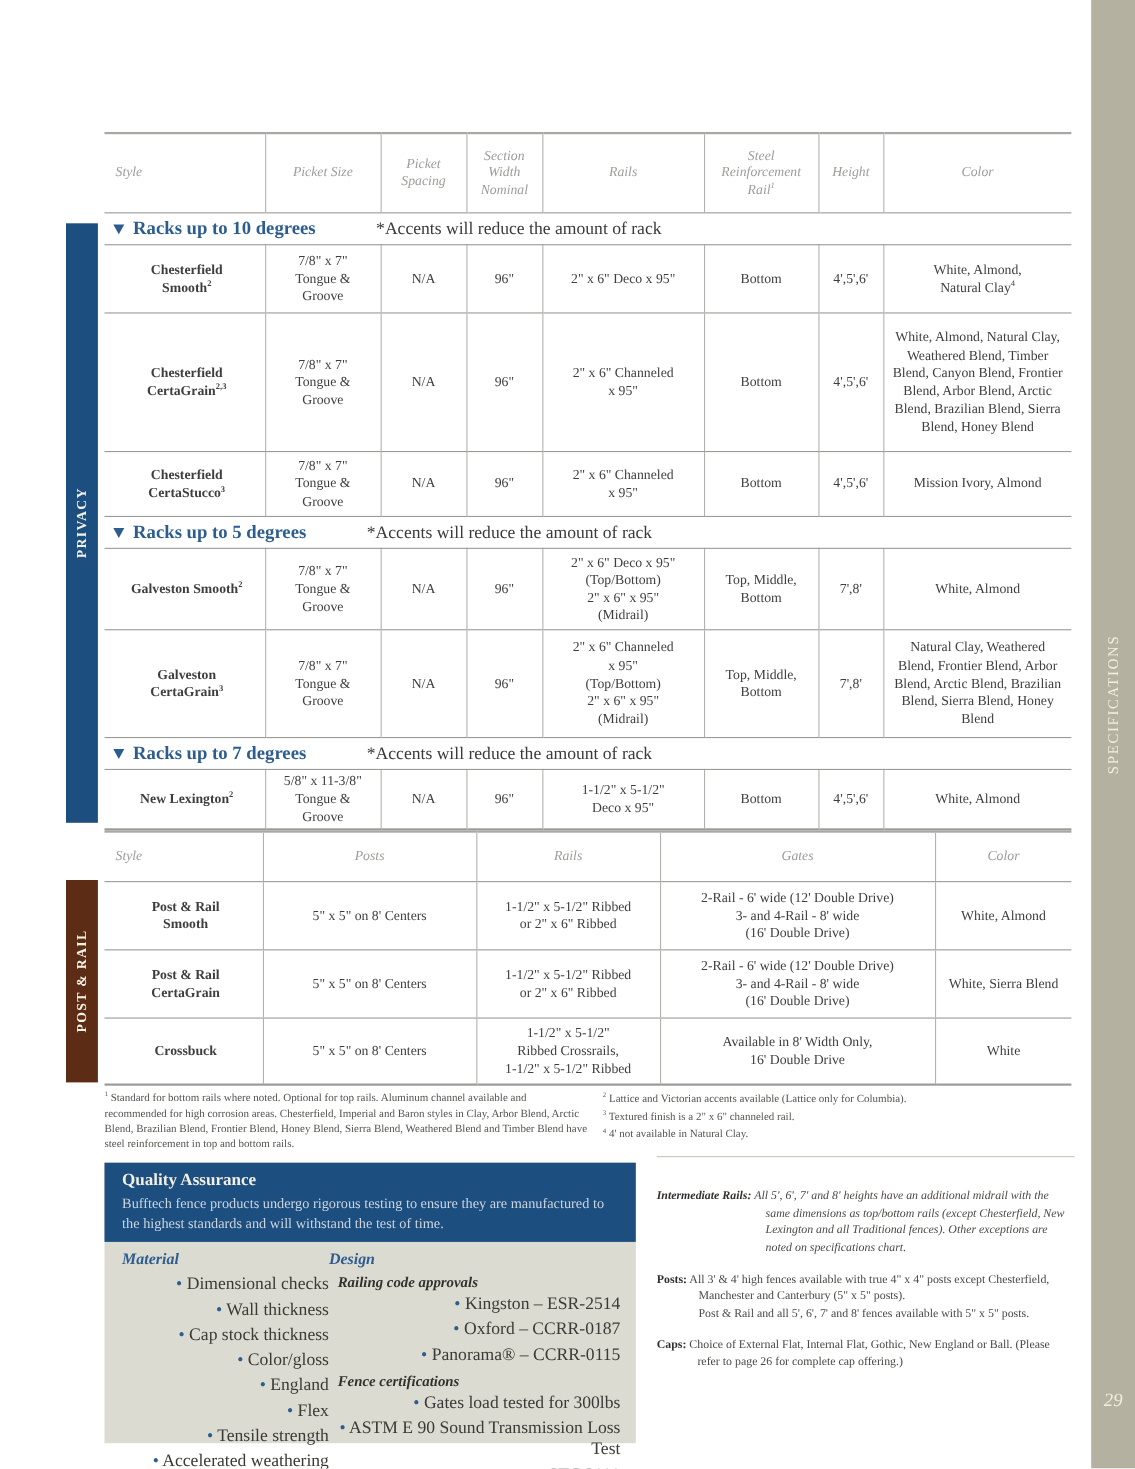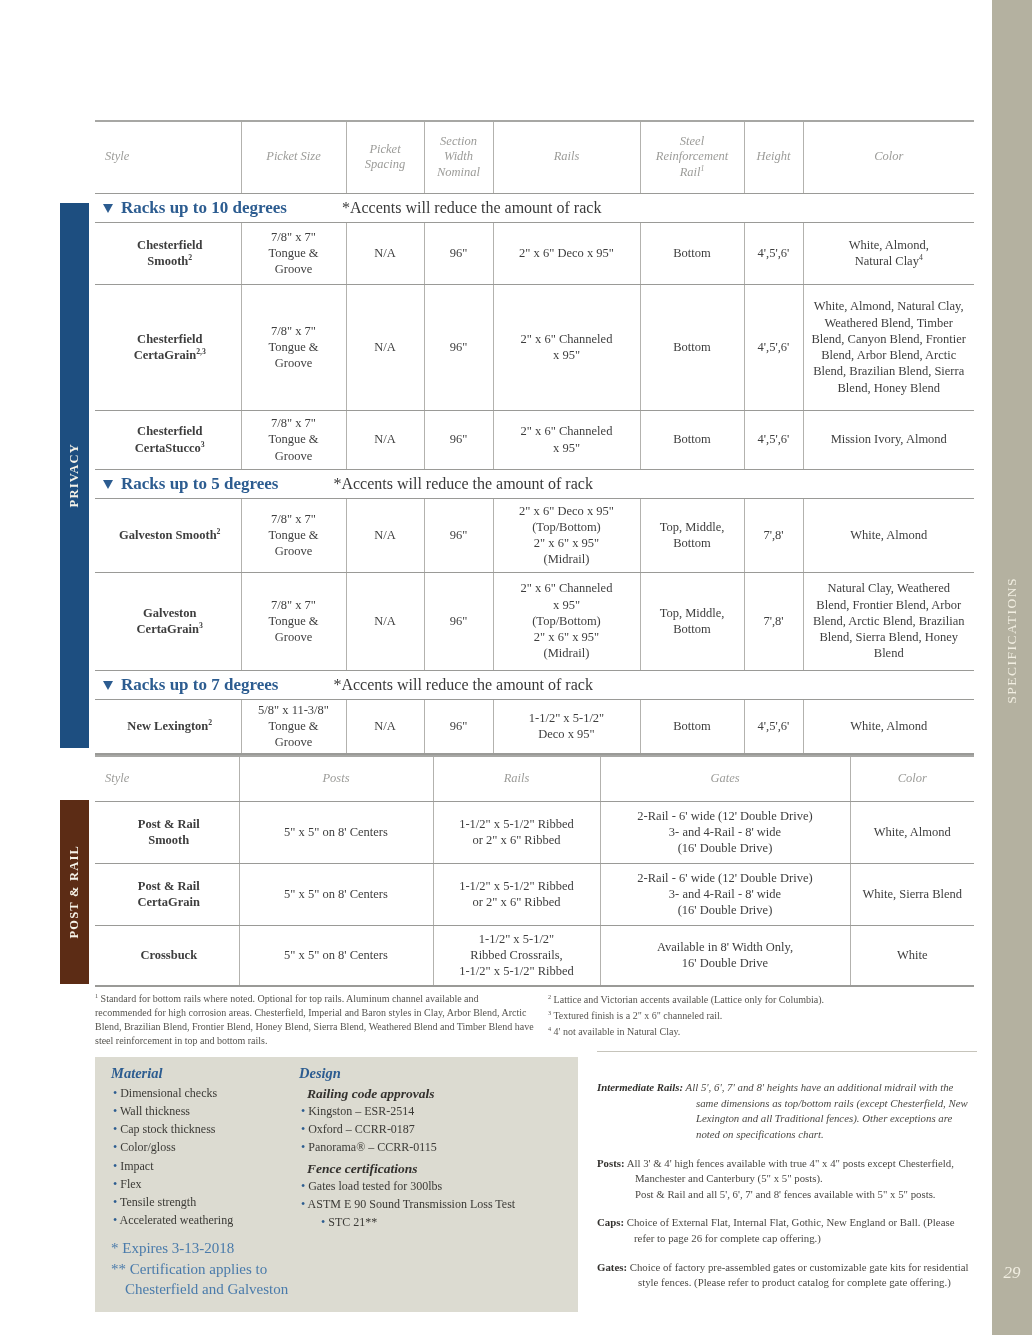--- a/index.html
+++ b/index.html
@@ -53,21 +53,21 @@
   
   .qa-box{left:95px;top:1057px;width:483px;height:255px;background:#dcdbd1;}
   .qa-head{background:#1d4e80;padding:7px 16px 9px 16px;}
   .qa-title{color:#f3efe2;font-weight:bold;font-size:15.5px;margin-bottom:3px;}
   .qa-intro{color:#ccd5de;font-size:13px;line-height:1.35;}
   .qa-body{display:flex;padding:6px 14px 0 16px;}
   .qa-col-l{width:188px;flex:none;}
   .qa-col-r{flex:1;}
   .qa-h{color:#2c5c90;font-weight:bold;font-style:italic;font-size:14.5px;margin:2px 0 4px 0;}
   .qa-sub{color:#33312e;font-weight:bold;font-style:italic;font-size:13.5px;margin:6px 0 2px 8px;}
-  .b-item{font-size:12px;color:#3b3a36;line-height:1.22;margin:0 0 3.5px 2px;padding-left:12px;text-indent:-12px;white-space:pre-line;}
+  .b-item{font-size:16px;color:#3b3a36;line-height:1.22;margin:0 0 3.5px 2px;padding-left:12px;text-indent:-12px;white-space:pre-line;text-align:right;}
   .b-item::before{content:"• ";color:#2c5c90;}
   .b-sub{margin-left:22px;}
   .qa-note{font-size:15px;color:#4a7bab;line-height:1.35;margin-top:10px;padding-left:14px;text-indent:-14px;white-space:pre-line;}
   .qa-note + .qa-note{margin-top:1px;}
   
   .notes{left:597px;top:1080px;width:380px;font-size:10.8px;line-height:1.45;color:#4a4844;}
   .notes-rule{left:597px;top:1051px;width:380px;height:1px;background:#c6c4bb;}
   .note-item{margin-bottom:13px;white-space:pre-line;}
   .note-item b{color:#33312e;}
   .n-int{padding-left:99px;text-indent:-99px;font-style:italic;}
@@ -279,28 +279,32 @@
 <div class="abs footnotes-left">
   <sup>1</sup><span> Standard for bottom rails where noted. Optional for top rails. Aluminum channel available and recommended for high corrosion areas. Chesterfield, Imperial and Baron styles in Clay, Arbor Blend, Arctic Blend, Brazilian Blend, Frontier Blend, Honey Blend, Sierra Blend, Weathered Blend and Timber Blend have steel reinforcement in top and bottom rails.</span>
 </div>
 <div class="abs footnotes-right">
   <div><sup>2</sup><span> Lattice and Victorian accents available (Lattice only for Columbia).</span></div>
   <div><sup>3</sup><span> Textured finish is a 2" x 6" channeled rail.</span></div>
   <div><sup>4</sup><span> 4' not available in Natural Clay.</span></div>
 </div>
 
 <div class="abs qa-box">
+  <div class="qa-head">
+    <div class="qa-title">Quality Assurance</div>
+    <div class="qa-intro">Bufftech fence products undergo rigorous testing to ensure they are manufactured to the highest standards and will withstand the test of time.</div>
+  </div>
   <div class="qa-body">
     <div class="qa-col-l">
       <div class="qa-h">Material</div>
       <div class="b-item">Dimensional checks</div>
       <div class="b-item">Wall thickness</div>
       <div class="b-item">Cap stock thickness</div>
       <div class="b-item">Color/gloss</div>
-      <div class="b-item">Impact</div>
+      <div class="b-item">England</div>
       <div class="b-item">Flex</div>
       <div class="b-item">Tensile strength</div>
       <div class="b-item">Accelerated weathering</div>
       <div class="qa-note">* Expires 3-13-2018</div>
       <div class="qa-note">** Certification applies to
 Chesterfield and Galveston</div>
     </div>
     <div class="qa-col-r">
       <div class="qa-h">Design</div>
       <div class="qa-sub" style="margin-top:0;">Railing code approvals</div>
@@ -314,14 +318,13 @@
     </div>
   </div>
 </div>
 
 <div class="abs notes-rule"></div>
 <div class="abs notes">
   <div class="note-item n-int"><b>Intermediate Rails:</b><span> All 5', 6', 7' and 8' heights have an additional midrail with the same dimensions as top/bottom rails (except Chesterfield, New Lexington and all Traditional fences). Other exceptions are noted on specifications chart.</span></div>
   <div class="note-item n-posts"><b>Posts:</b><span> All 3' &amp; 4' high fences available with true 4" x 4" posts except Chesterfield, Manchester and Canterbury (5" x 5" posts).
 Post &amp; Rail and all 5', 6', 7' and 8' fences available with 5" x 5" posts.</span></div>
   <div class="note-item n-caps"><b>Caps:</b><span> Choice of External Flat, Internal Flat, Gothic, New England or Ball. (Please refer to page 26 for complete cap offering.)</span></div>
-  <div class="note-item n-gates"><b>Gates:</b><span> Choice of factory pre-assembled gates or customizable gate kits for residential style fences. (Please refer to product catalog for complete gate offering.)</span></div>
 </div>
 
 </body></html>

